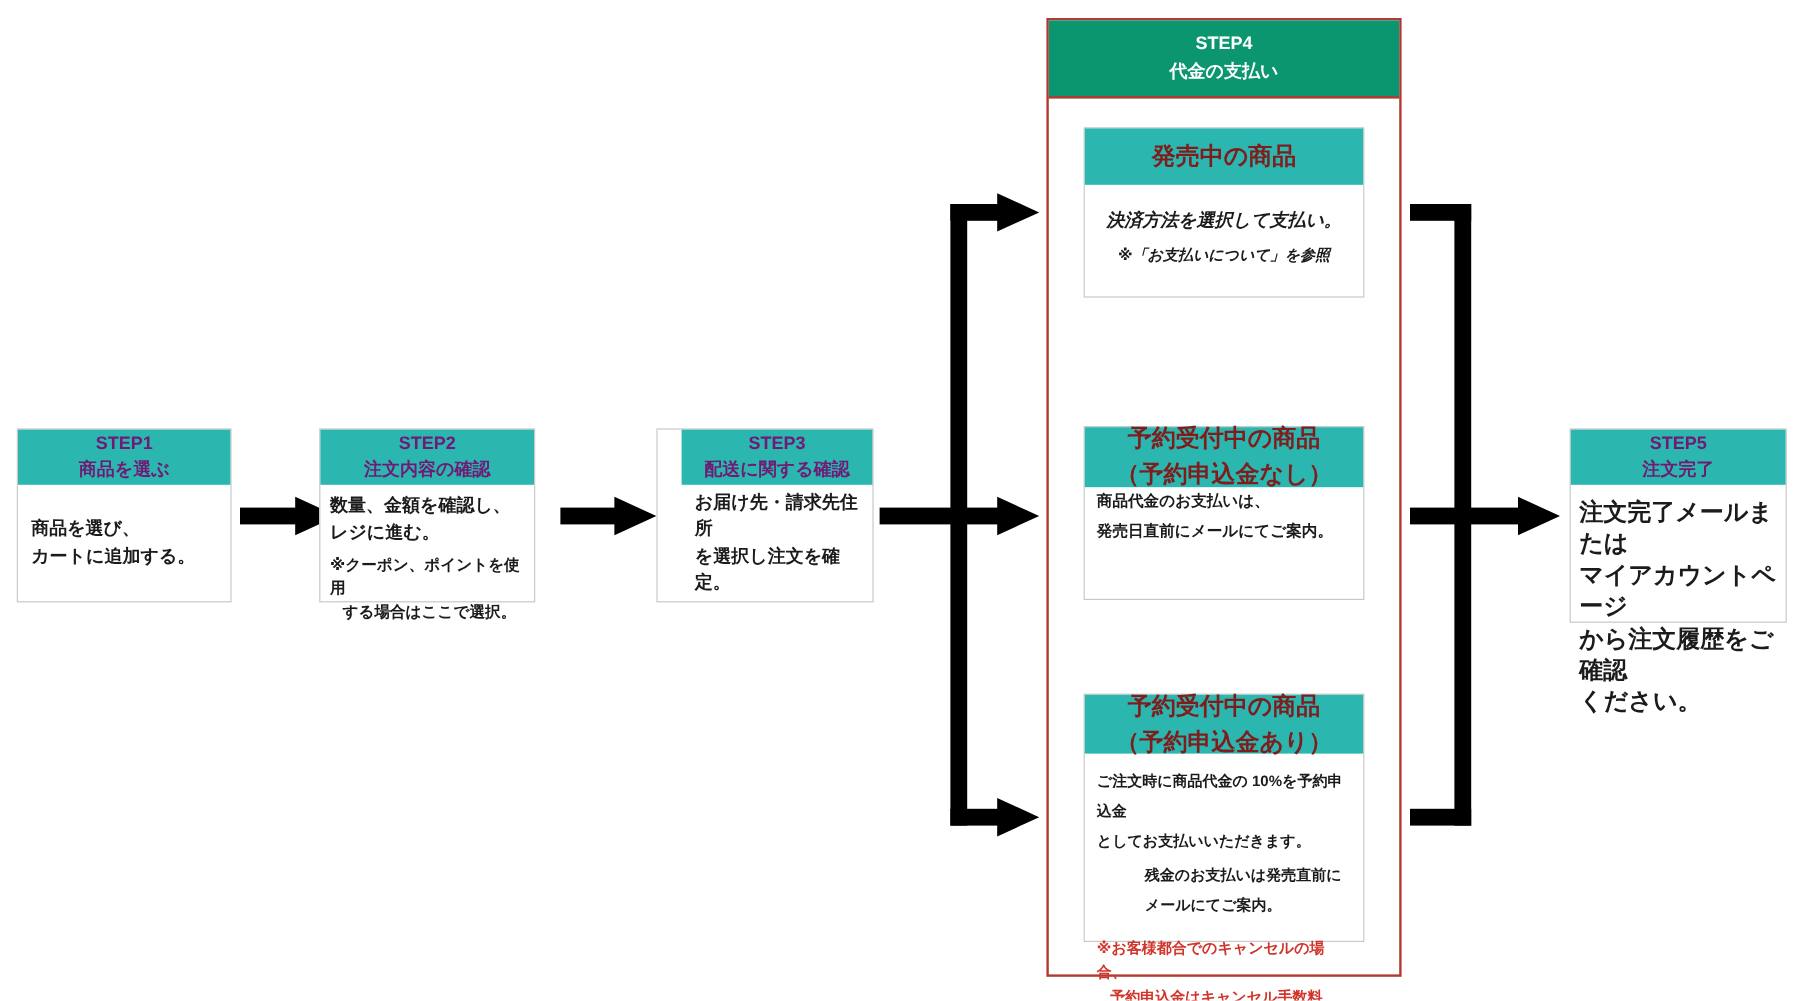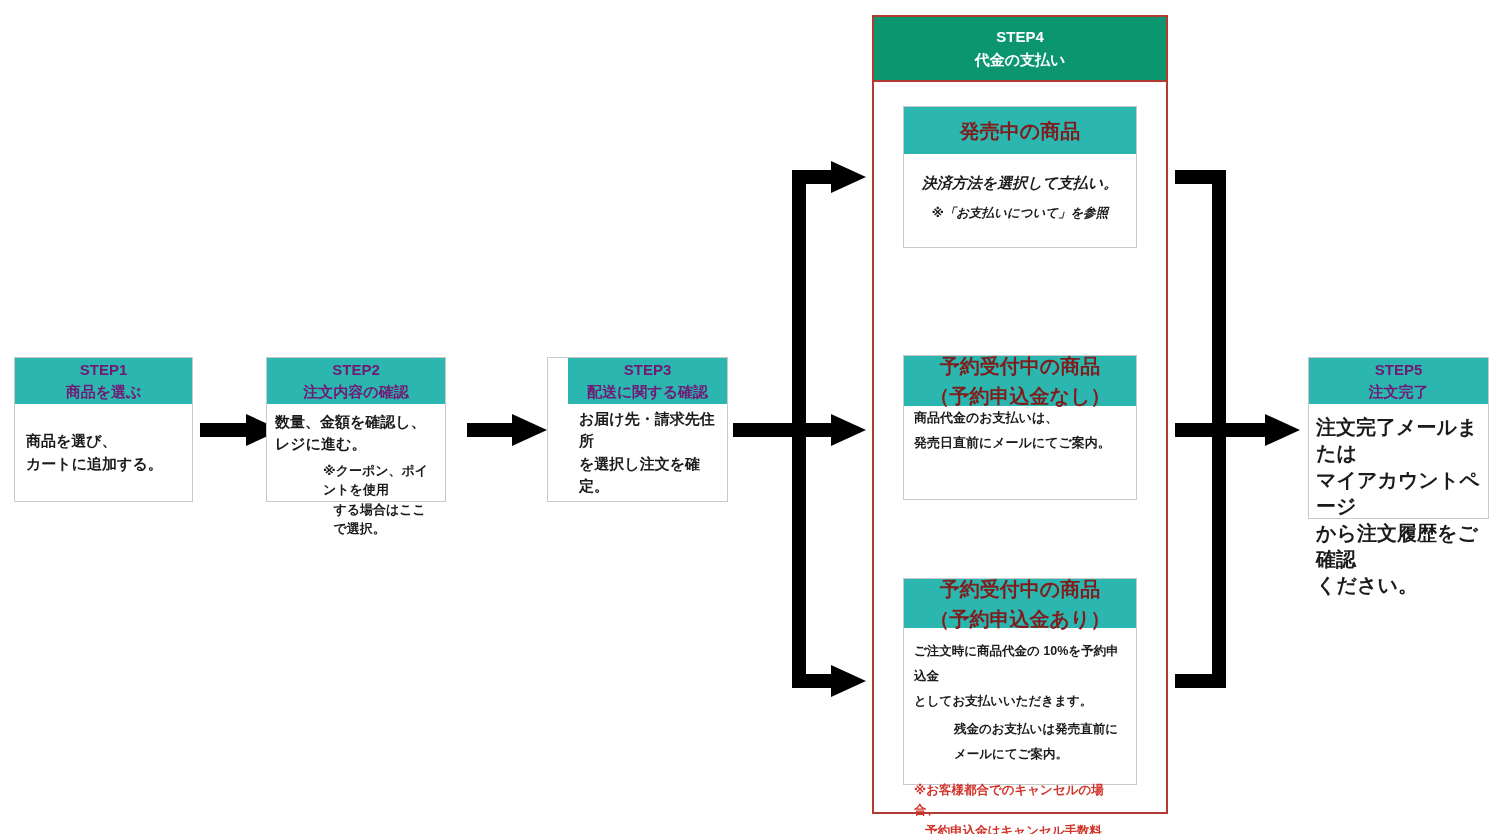--- a/index.html
+++ b/index.html
@@ -21,21 +21,21 @@
   .node-body{flex:1 1 auto;font-size:15px;line-height:1.5;}
   .vcenter{display:flex;align-items:center;}
 
   #step1{left:14px;top:357px;width:179px;height:145px;}
   #step2{left:266px;top:357px;width:180px;height:145px;}
   #step3{left:547px;top:357px;width:181px;height:145px;padding-left:20px;}
   #step5{left:1308px;top:357px;width:181px;height:162px;}
 
   #step1 .node-body,#step3 .node-body{padding-left:11px;}
   #step2 .node-body{padding:7px 6px 0 8px;line-height:1.45;}
-  #step2 .small-note{margin-top:6px;font-size:13px;line-height:1.5;margin-left:48px;}
+  #step2 .small-note{margin-top:6px;font-size:13px;line-height:1.5;}
   #step2 .small-note .ind{padding-left:0.8em;}
   #step5 .node-body{padding:10px 2px 0 7px;font-size:20px;line-height:1.32;}
 
   
   .container{
     position:absolute;left:872px;top:15px;width:296px;height:799px;box-sizing:border-box;
     border:2px solid var(--redborder,#b23a32);background:#fff;
   }
   .container-header{
     box-sizing:border-box;height:65px;border-bottom:2px solid var(--redborder,#b23a32);

